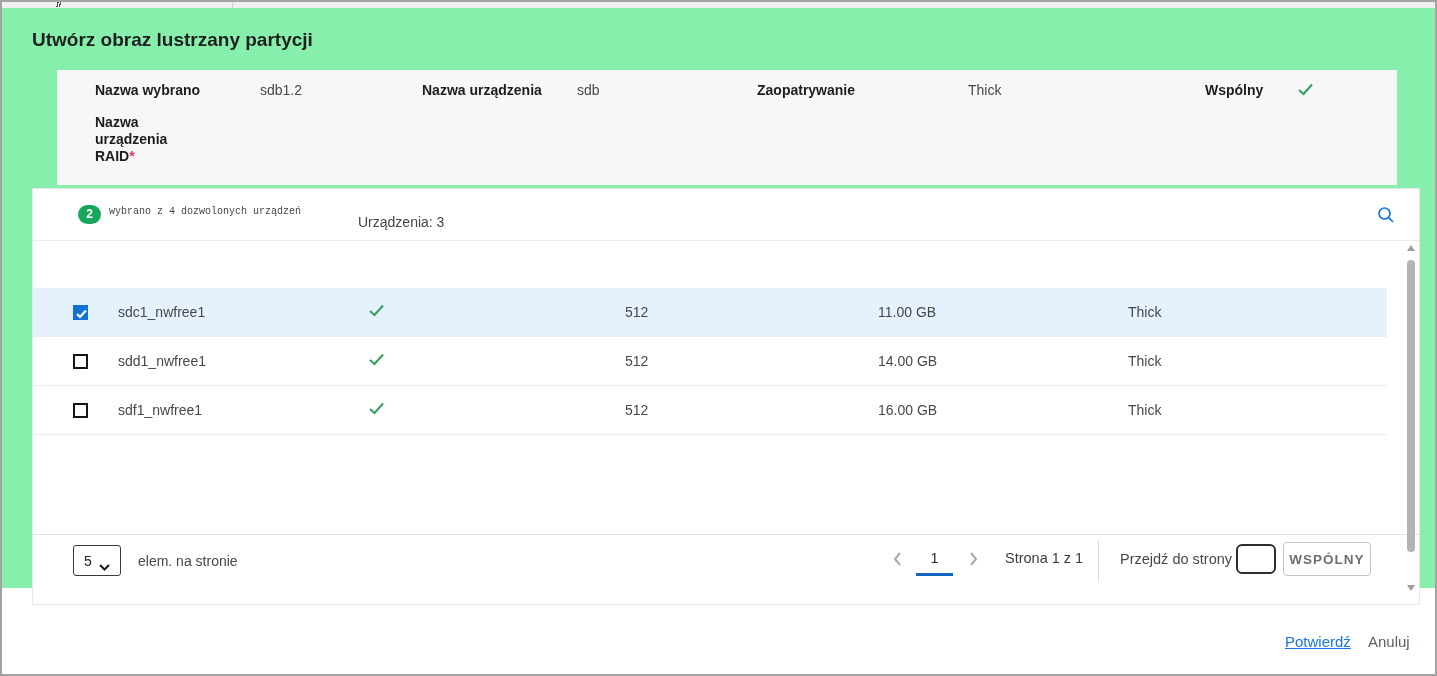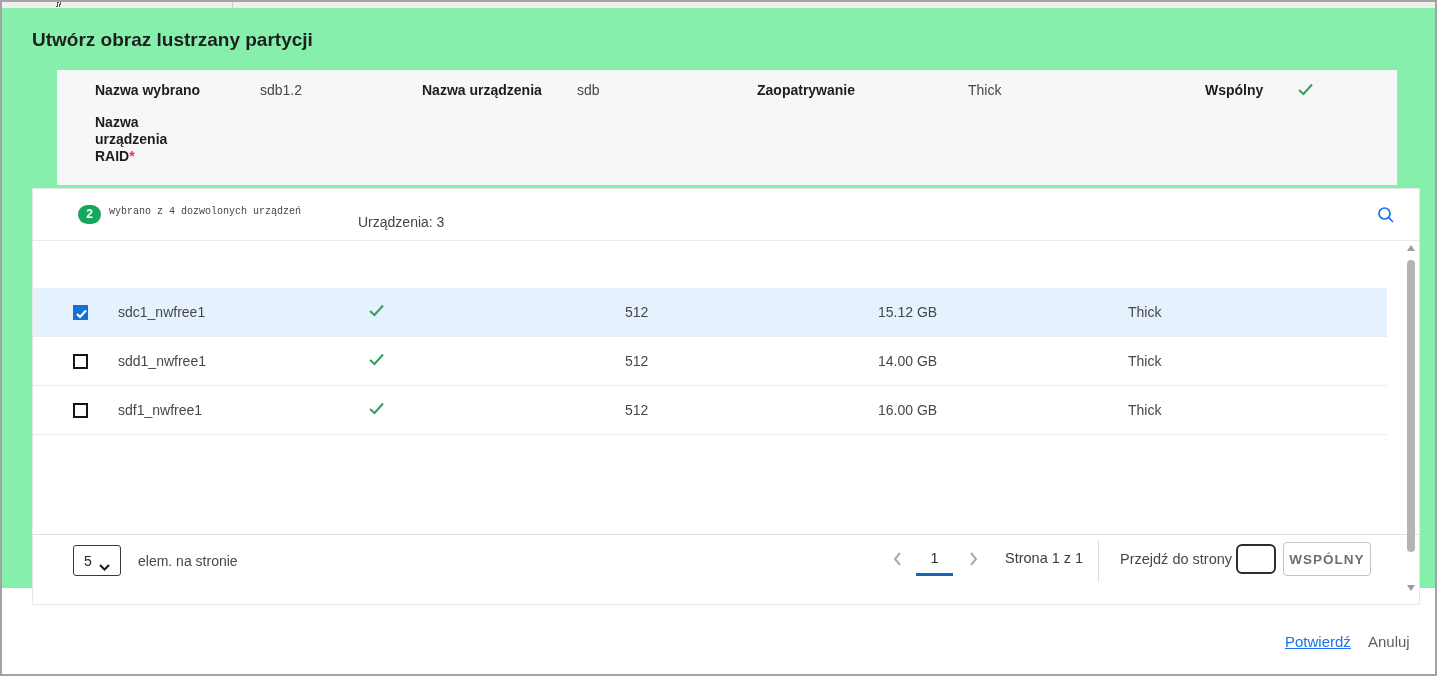--- a/index.html
+++ b/index.html
@@ -142,21 +142,21 @@
                 <polyline points="2,6 5,9 11,2.5" fill="none" stroke="#ffffff" stroke-width="2.2"></polyline>
               </svg>
     </span>
     <span class="cell col-name col-name-x">sdc1_nwfree1</span>
     <span class="check-icon shared-check">
       <svg width="17" height="15" viewBox="0 0 17 15">
                 <polyline points="2,8 6.5,12 15,2.5" fill="none" stroke="#34a05e" stroke-width="2"></polyline>
               </svg>
     </span>
     <span class="cell col-sector col-sector-x">512</span>
-    <span class="cell col-available col-avail-x">15.12 GB</span>
+    <span class="cell col-available col-avail-x">11.00 GB</span>
     <span class="cell col-provisioning col-prov-x">Thick</span>
   </div>
 
   <div class="row">
     <span class="cb">
       
     </span>
     <span class="cell col-name col-name-x">sdd1_nwfree1</span>
     <span class="check-icon shared-check">
       <svg width="17" height="15" viewBox="0 0 17 15">

